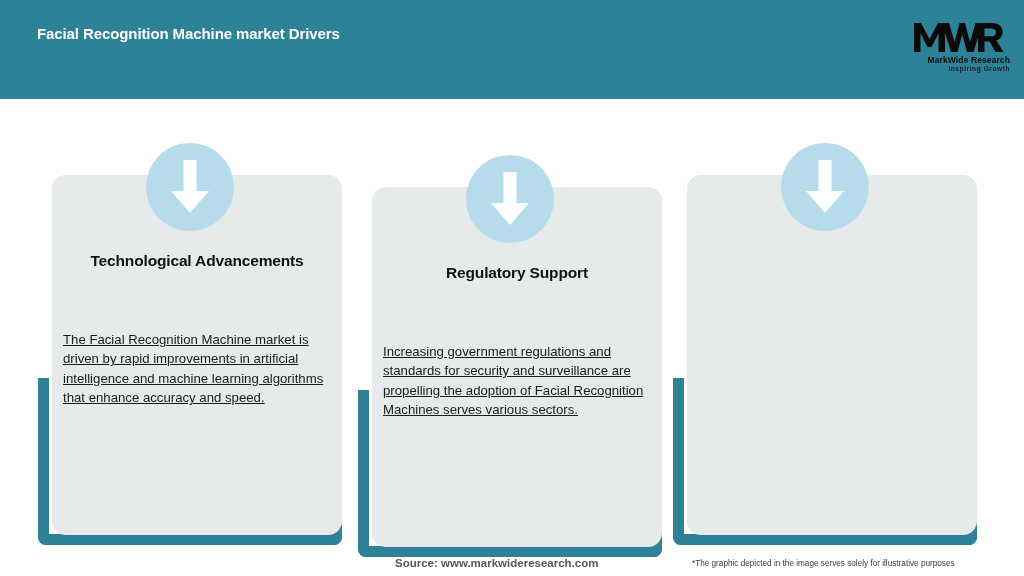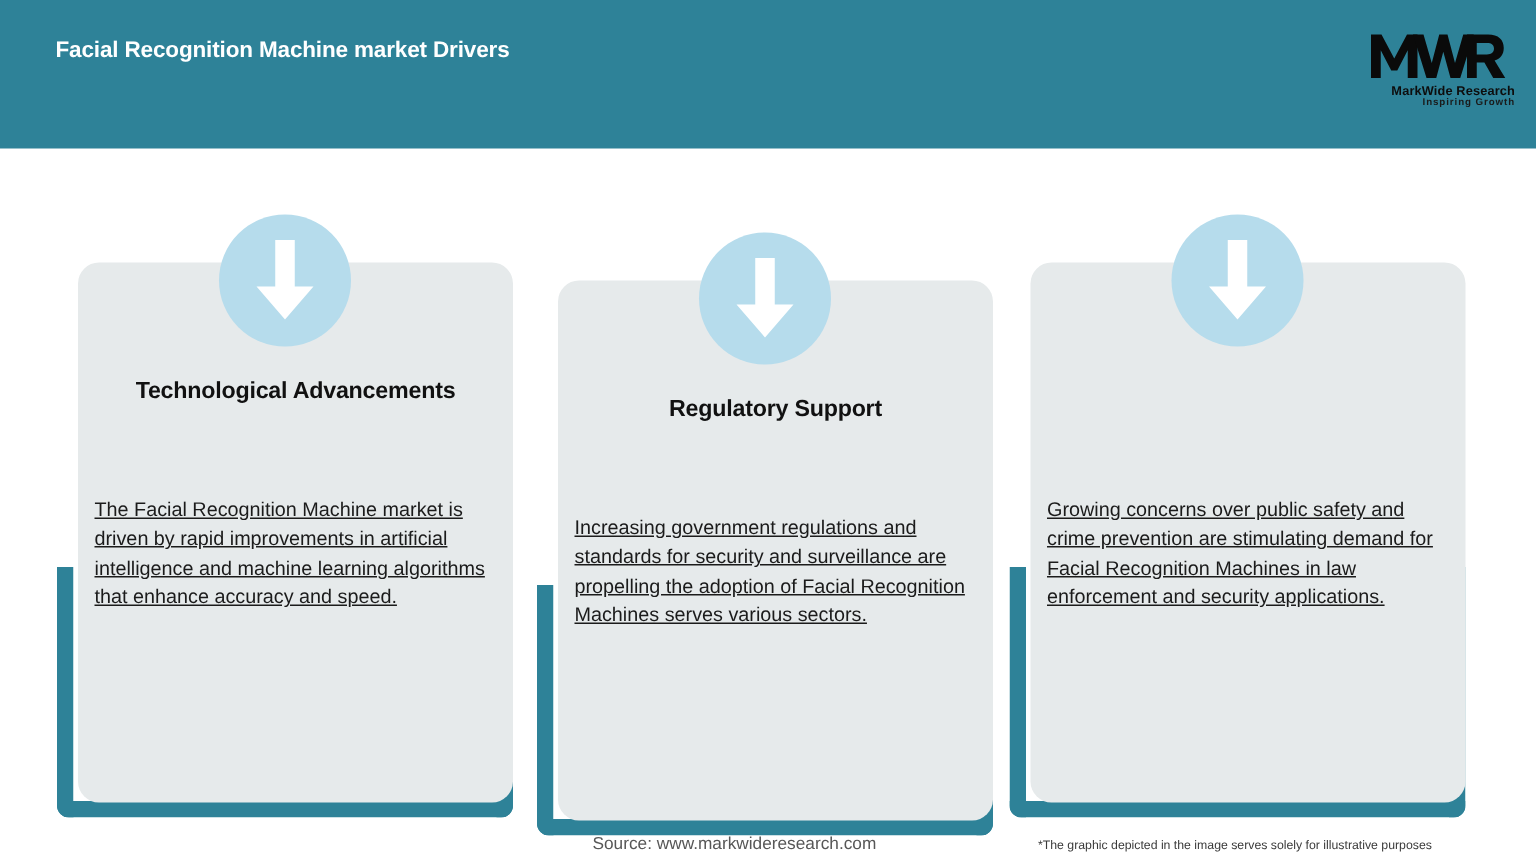--- a/index.html
+++ b/index.html
@@ -140,21 +140,21 @@
     text-align: left;
     text-decoration: underline;
   }
 
   
   #source-note {
     position: absolute;
     left: 395px;
     top: 557px;
     font-size: 11.5px;
-    font-weight: normal;
+    font-weight: bold;
     color: #575757;
     white-space: nowrap;
   }
   #disclaimer-note {
     position: absolute;
     left: 692px;
     top: 559px;
     font-size: 8.2px;
     color: #3a3a3a;
     white-space: nowrap;
@@ -205,17 +205,16 @@
 </div>
 
 <div class="card-group" id="card-group-2">
   <div class="bracket"></div>
   <div class="card"></div>
   <div class="icon-circle">
     <svg class="arrow-svg" width="40" height="54" viewBox="0 0 40 54" xmlns="http://www.w3.org/2000/svg">
       <path d="M13.5 0 L26.5 0 L26.5 31 L39 31 L20 53 L1 31 L13.5 31 Z" fill="#ffffff"></path>
     </svg>
   </div>
-  <div class="card-body">Growing concerns over public safety and crime prevention are stimulating demand for Facial Recognition Machines in law enforcement and security applications.</div>
 </div>
 
 <div id="source-note">Source: www.markwideresearch.com</div>
 <div id="disclaimer-note">*The graphic depicted in the image serves solely for illustrative purposes</div>
 
 </body></html>

